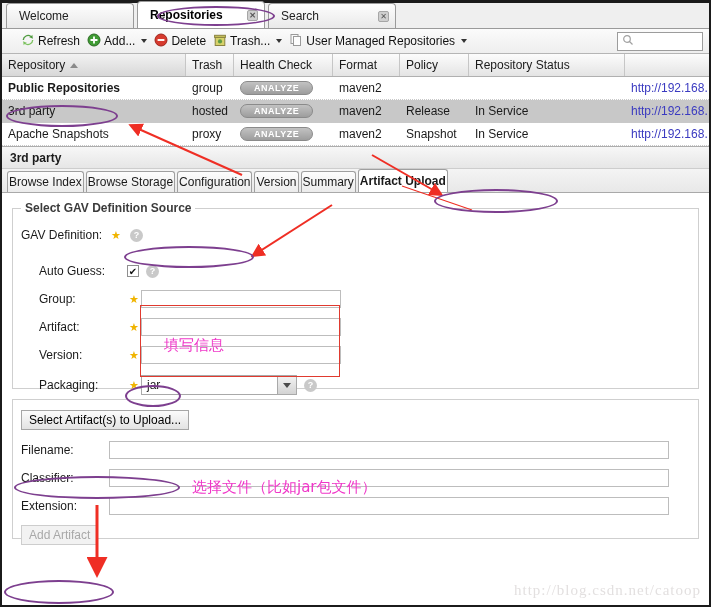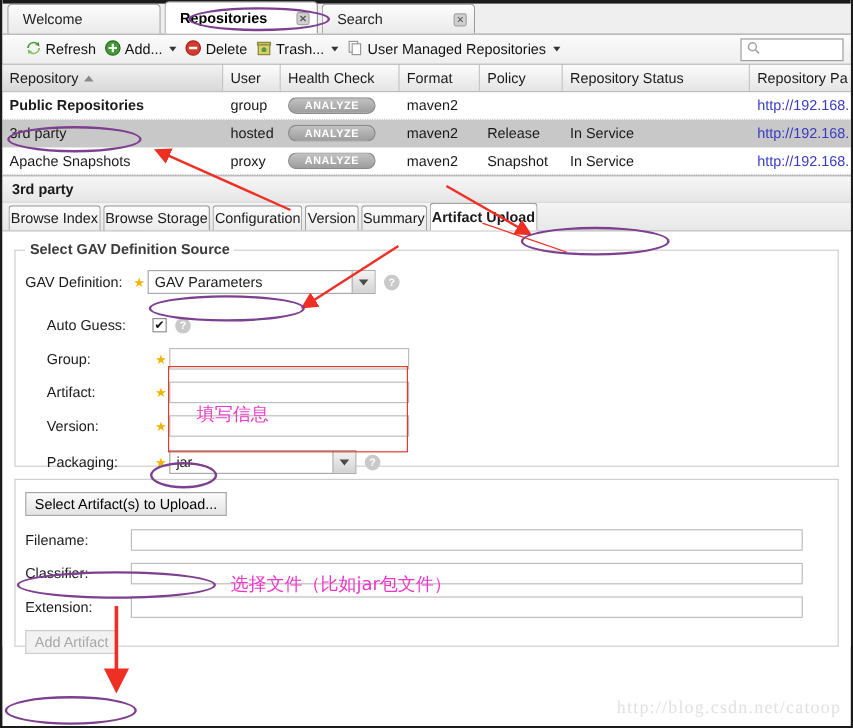--- a/index.html
+++ b/index.html
@@ -341,36 +341,33 @@
       <input style="border: none; outline: none; width: 62px; font-size: 11px; font-family: &quot;Liberation Sans&quot;, sans-serif;" placeholder="">
     </div>
   </div>
 
   <div class="tblhead">
     <div class="th sorted" style="width:184px">
       <span>Repository</span>
       <i class="sortarrow"></i>
     </div>
     <div class="th" style="width:48px">
-      <span>User</span>
+      <span>Trash</span>
       </div>
     <div class="th" style="width:99px">
       <span>Health Check</span>
       </div>
     <div class="th" style="width:67px">
       <span>Format</span>
       </div>
     <div class="th" style="width:69px">
       <span>Policy</span>
       </div>
     <div class="th" style="width:156px">
       <span>Repository Status</span>
-      </div>
-    <div class="th" style="width:84px;border-right:none">
-      <span>Repository Pa</span>
       </div>
   </div>
 
   <div>
     <div class="trow">
       <div class="td bold" style="width:184px">Public Repositories</div>
       <div class="td" style="width:48px">group</div>
       <div class="td" style="width:99px">
         <span class="analyze">ANALYZE</span>
       </div>
@@ -433,26 +430,20 @@
   </div>
 
   <div class="panelbody">
 
     <fieldset class="sect" style="height:188px">
       <legend>Select GAV Definition Source</legend>
 
       <div class="frow" style="margin-top:2px">
         <div class="flabel">GAV Definition:</div>
         <span class="star">★</span>
-        <div class="selwrap">
-          <span class="selval">GAV Parameters</span>
-          <span class="arrowbtn">
-              <i></i>
-            </span>
-        </div>
         <span class="help">?</span>
       </div>
 
       <div class="frow" style="margin-top:12px">
         <div class="flabel indent">Auto Guess:</div>
         <span class="chk">✔</span>
         <span class="help">?</span>
       </div>
 
       <div class="frow" style="margin-top:4px">

